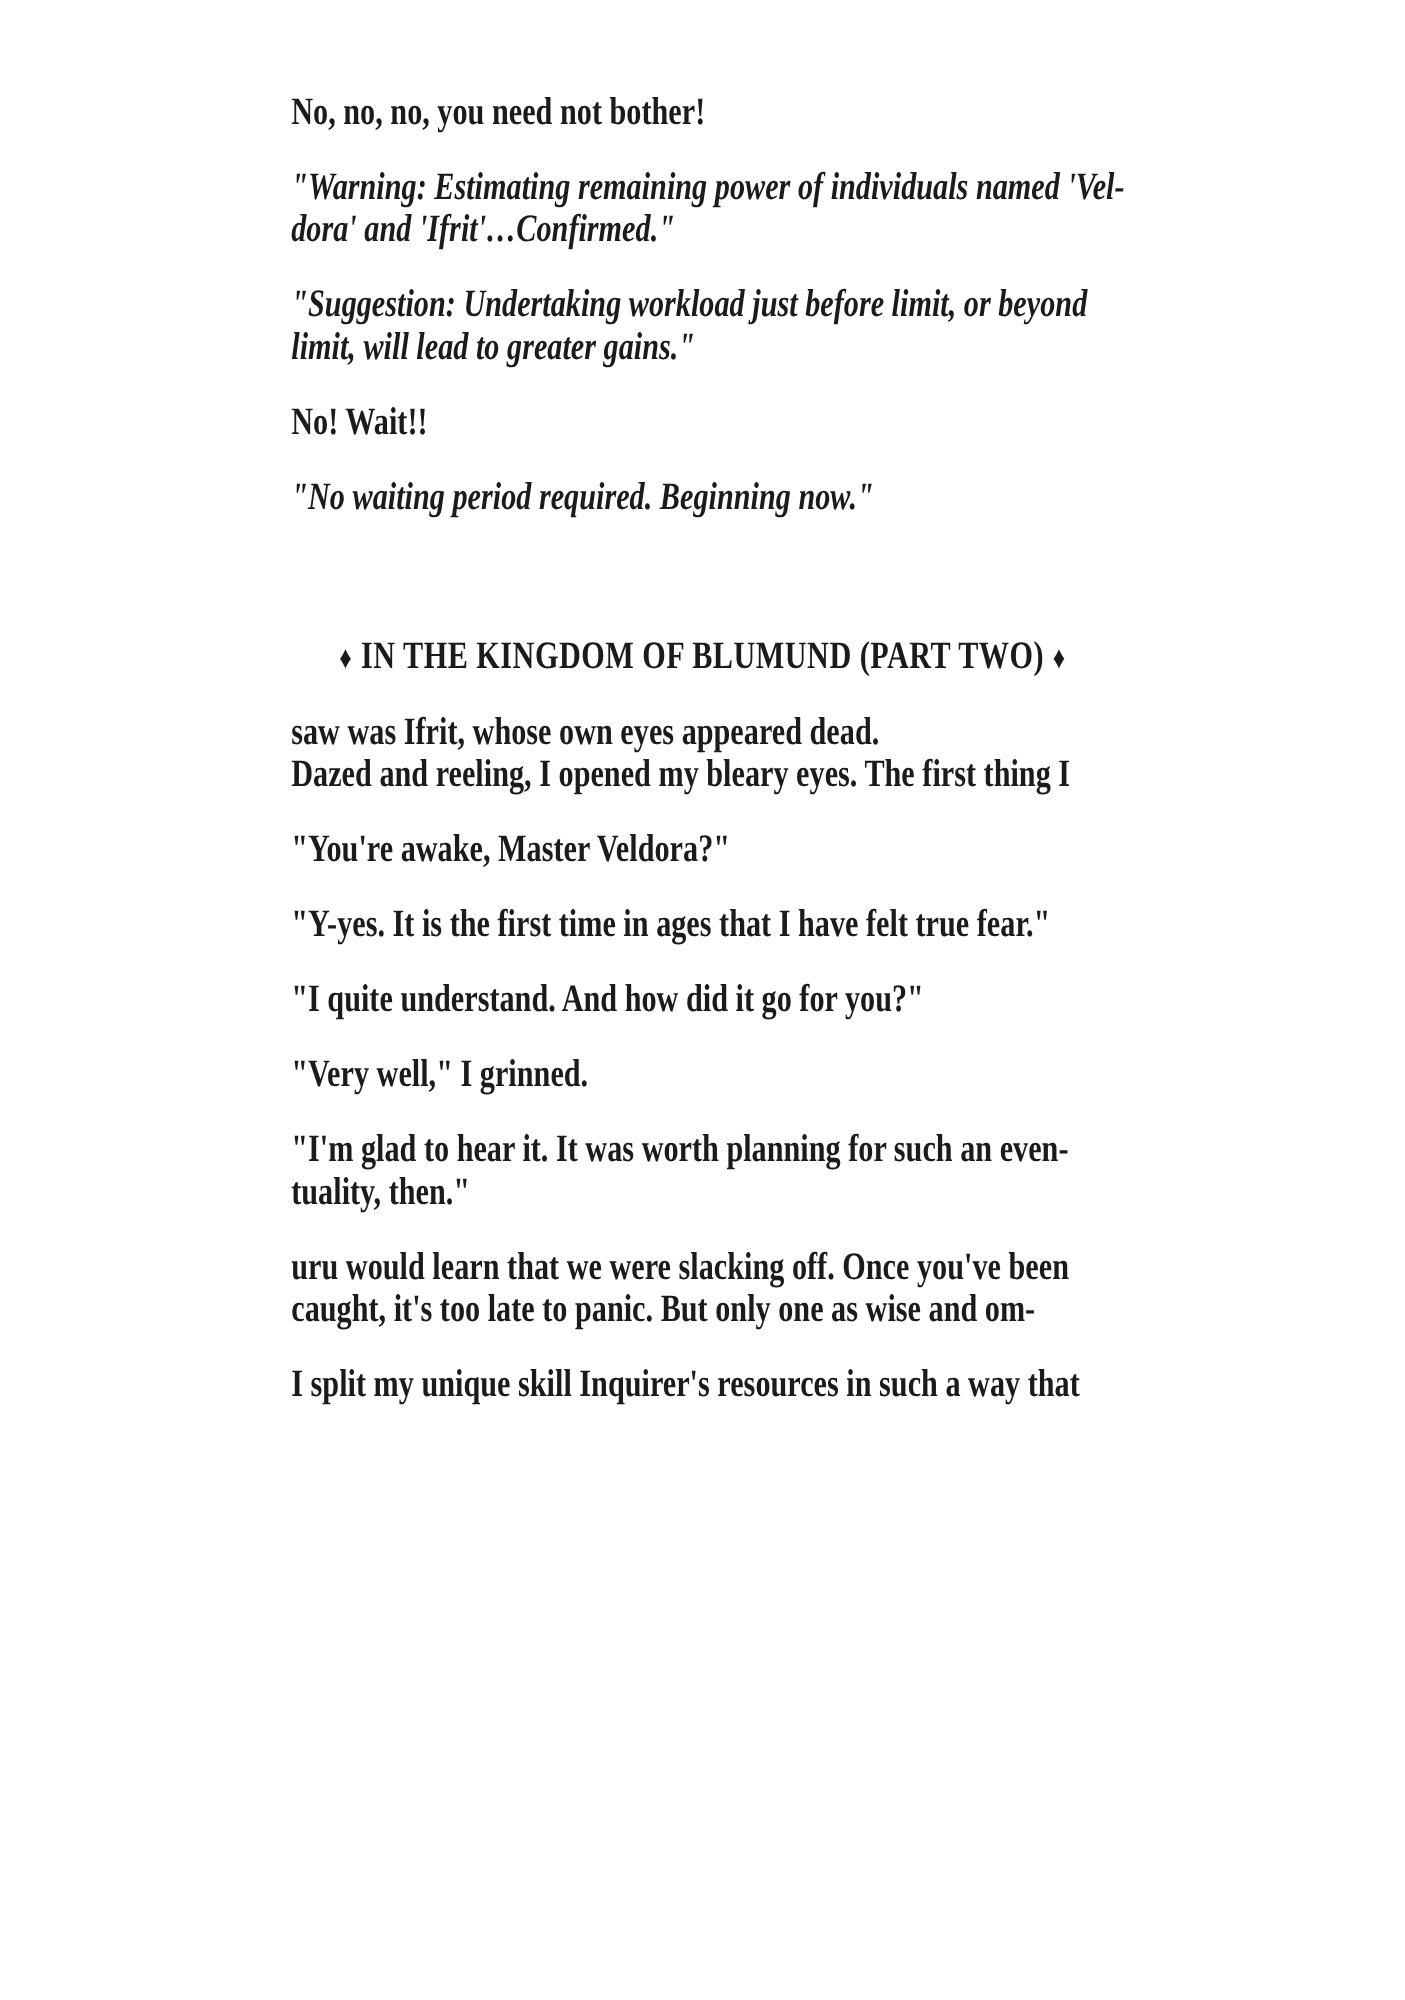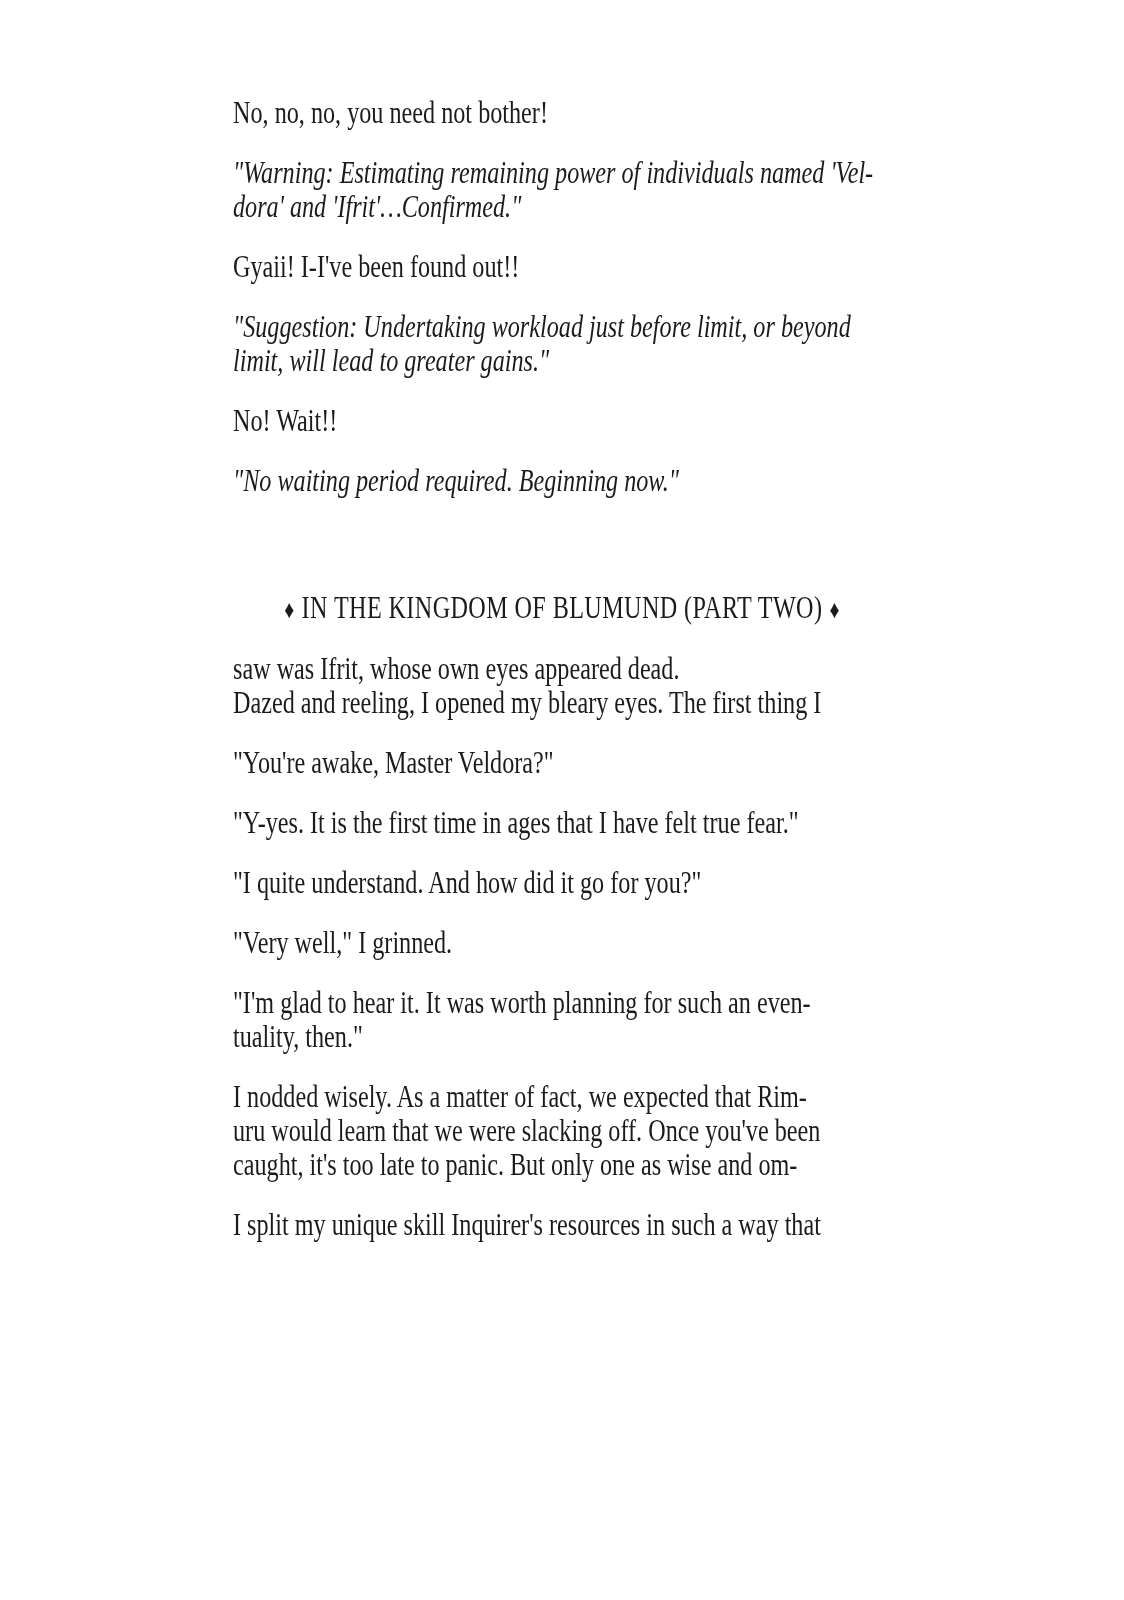--- a/index.html
+++ b/index.html
@@ -8,21 +8,22 @@
   }
   body {
     width: 1124px;
     height: 1600px;
     background: #ffffff;
     color: #1b1b1b;
     font-family: "Liberation Serif", serif;
     overflow: hidden;
   }
   #text-column {
-    padding: 96px 233px 0 233px;
+    padding: 72px 233px 0 233px;
+    font-weight: bold;
   }
   .para {
     margin: 0 0 26px 0;
   }
   .line {
     height: 34px;
     line-height: 34px;
     font-size: 31px;
     white-space: nowrap;
   }
@@ -59,23 +60,20 @@
 
 <main>
   <div id="text-column">
       <div class="para">
         <div class="line"><span class="squish">No, no, no, you need not bother!</span></div>
       </div>
       <div class="para italic">
         <div class="line"><span class="squish">"Warning: Estimating remaining power of individuals named 'Vel-</span></div>
         <div class="line"><span class="squish">dora' and 'Ifrit'…Confirmed."</span></div>
       </div>
-      <div class="para">
-        <div class="line"><span class="squish">Gyaii! I-I've been found out!!</span></div>
-      </div>
       <div class="para italic">
         <div class="line"><span class="squish">"Suggestion: Undertaking workload just before limit, or beyond</span></div>
         <div class="line"><span class="squish">limit, will lead to greater gains."</span></div>
       </div>
       <div class="para">
         <div class="line"><span class="squish">No! Wait!!</span></div>
       </div>
       <div class="para italic">
         <div class="line"><span class="squish">"No waiting period required. Beginning now."</span></div>
       </div>
@@ -98,21 +96,20 @@
         <div class="line"><span class="squish">"I quite understand. And how did it go for you?"</span></div>
       </div>
       <div class="para">
         <div class="line"><span class="squish">"Very well," I grinned.</span></div>
       </div>
       <div class="para">
         <div class="line"><span class="squish">"I'm glad to hear it. It was worth planning for such an even-</span></div>
         <div class="line"><span class="squish">tuality, then."</span></div>
       </div>
       <div class="para">
-        <div class="line"><span class="squish">I nodded wisely. As a matter of fact, we expected that Rim-</span></div>
         <div class="line"><span class="squish">uru would learn that we were slacking off. Once you've been</span></div>
         <div class="line"><span class="squish">caught, it's too late to panic. But only one as wise and om-</span></div>
       </div>
       <div class="para">
         <div class="line"><span class="squish">I split my unique skill Inquirer's resources in such a way that</span></div>
       </div>
     </div>
 </main>
 
 </body></html>

